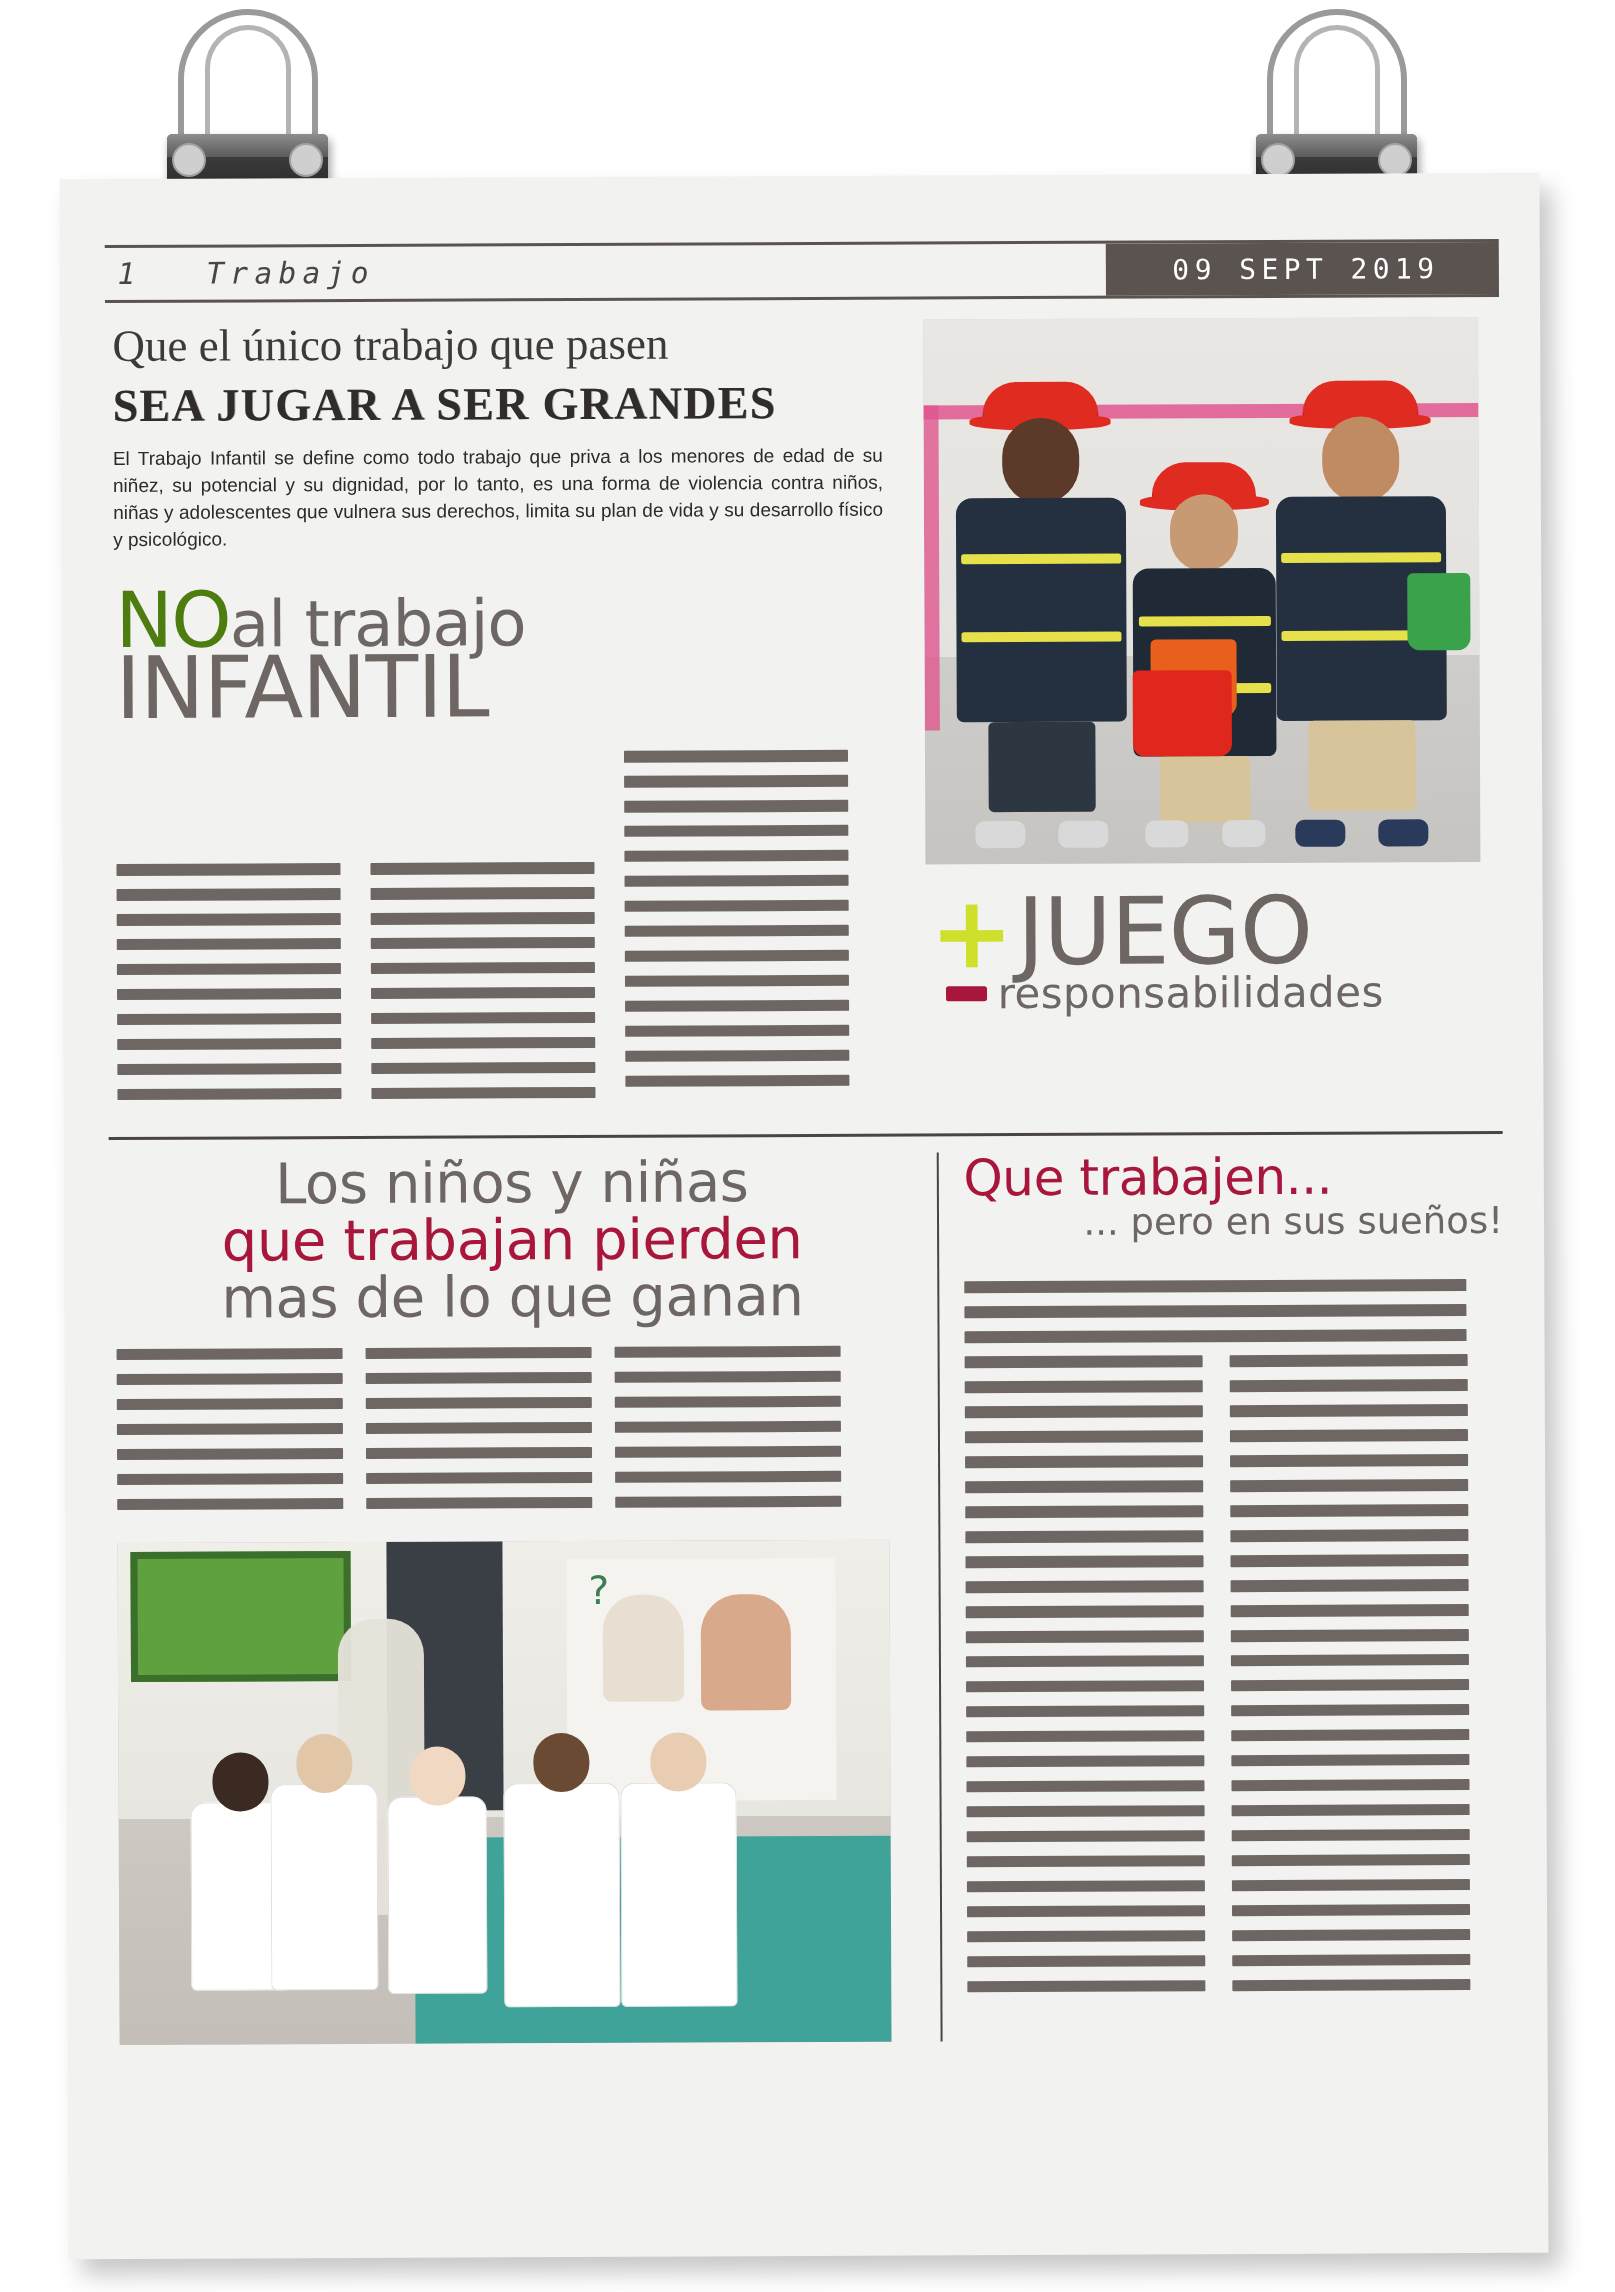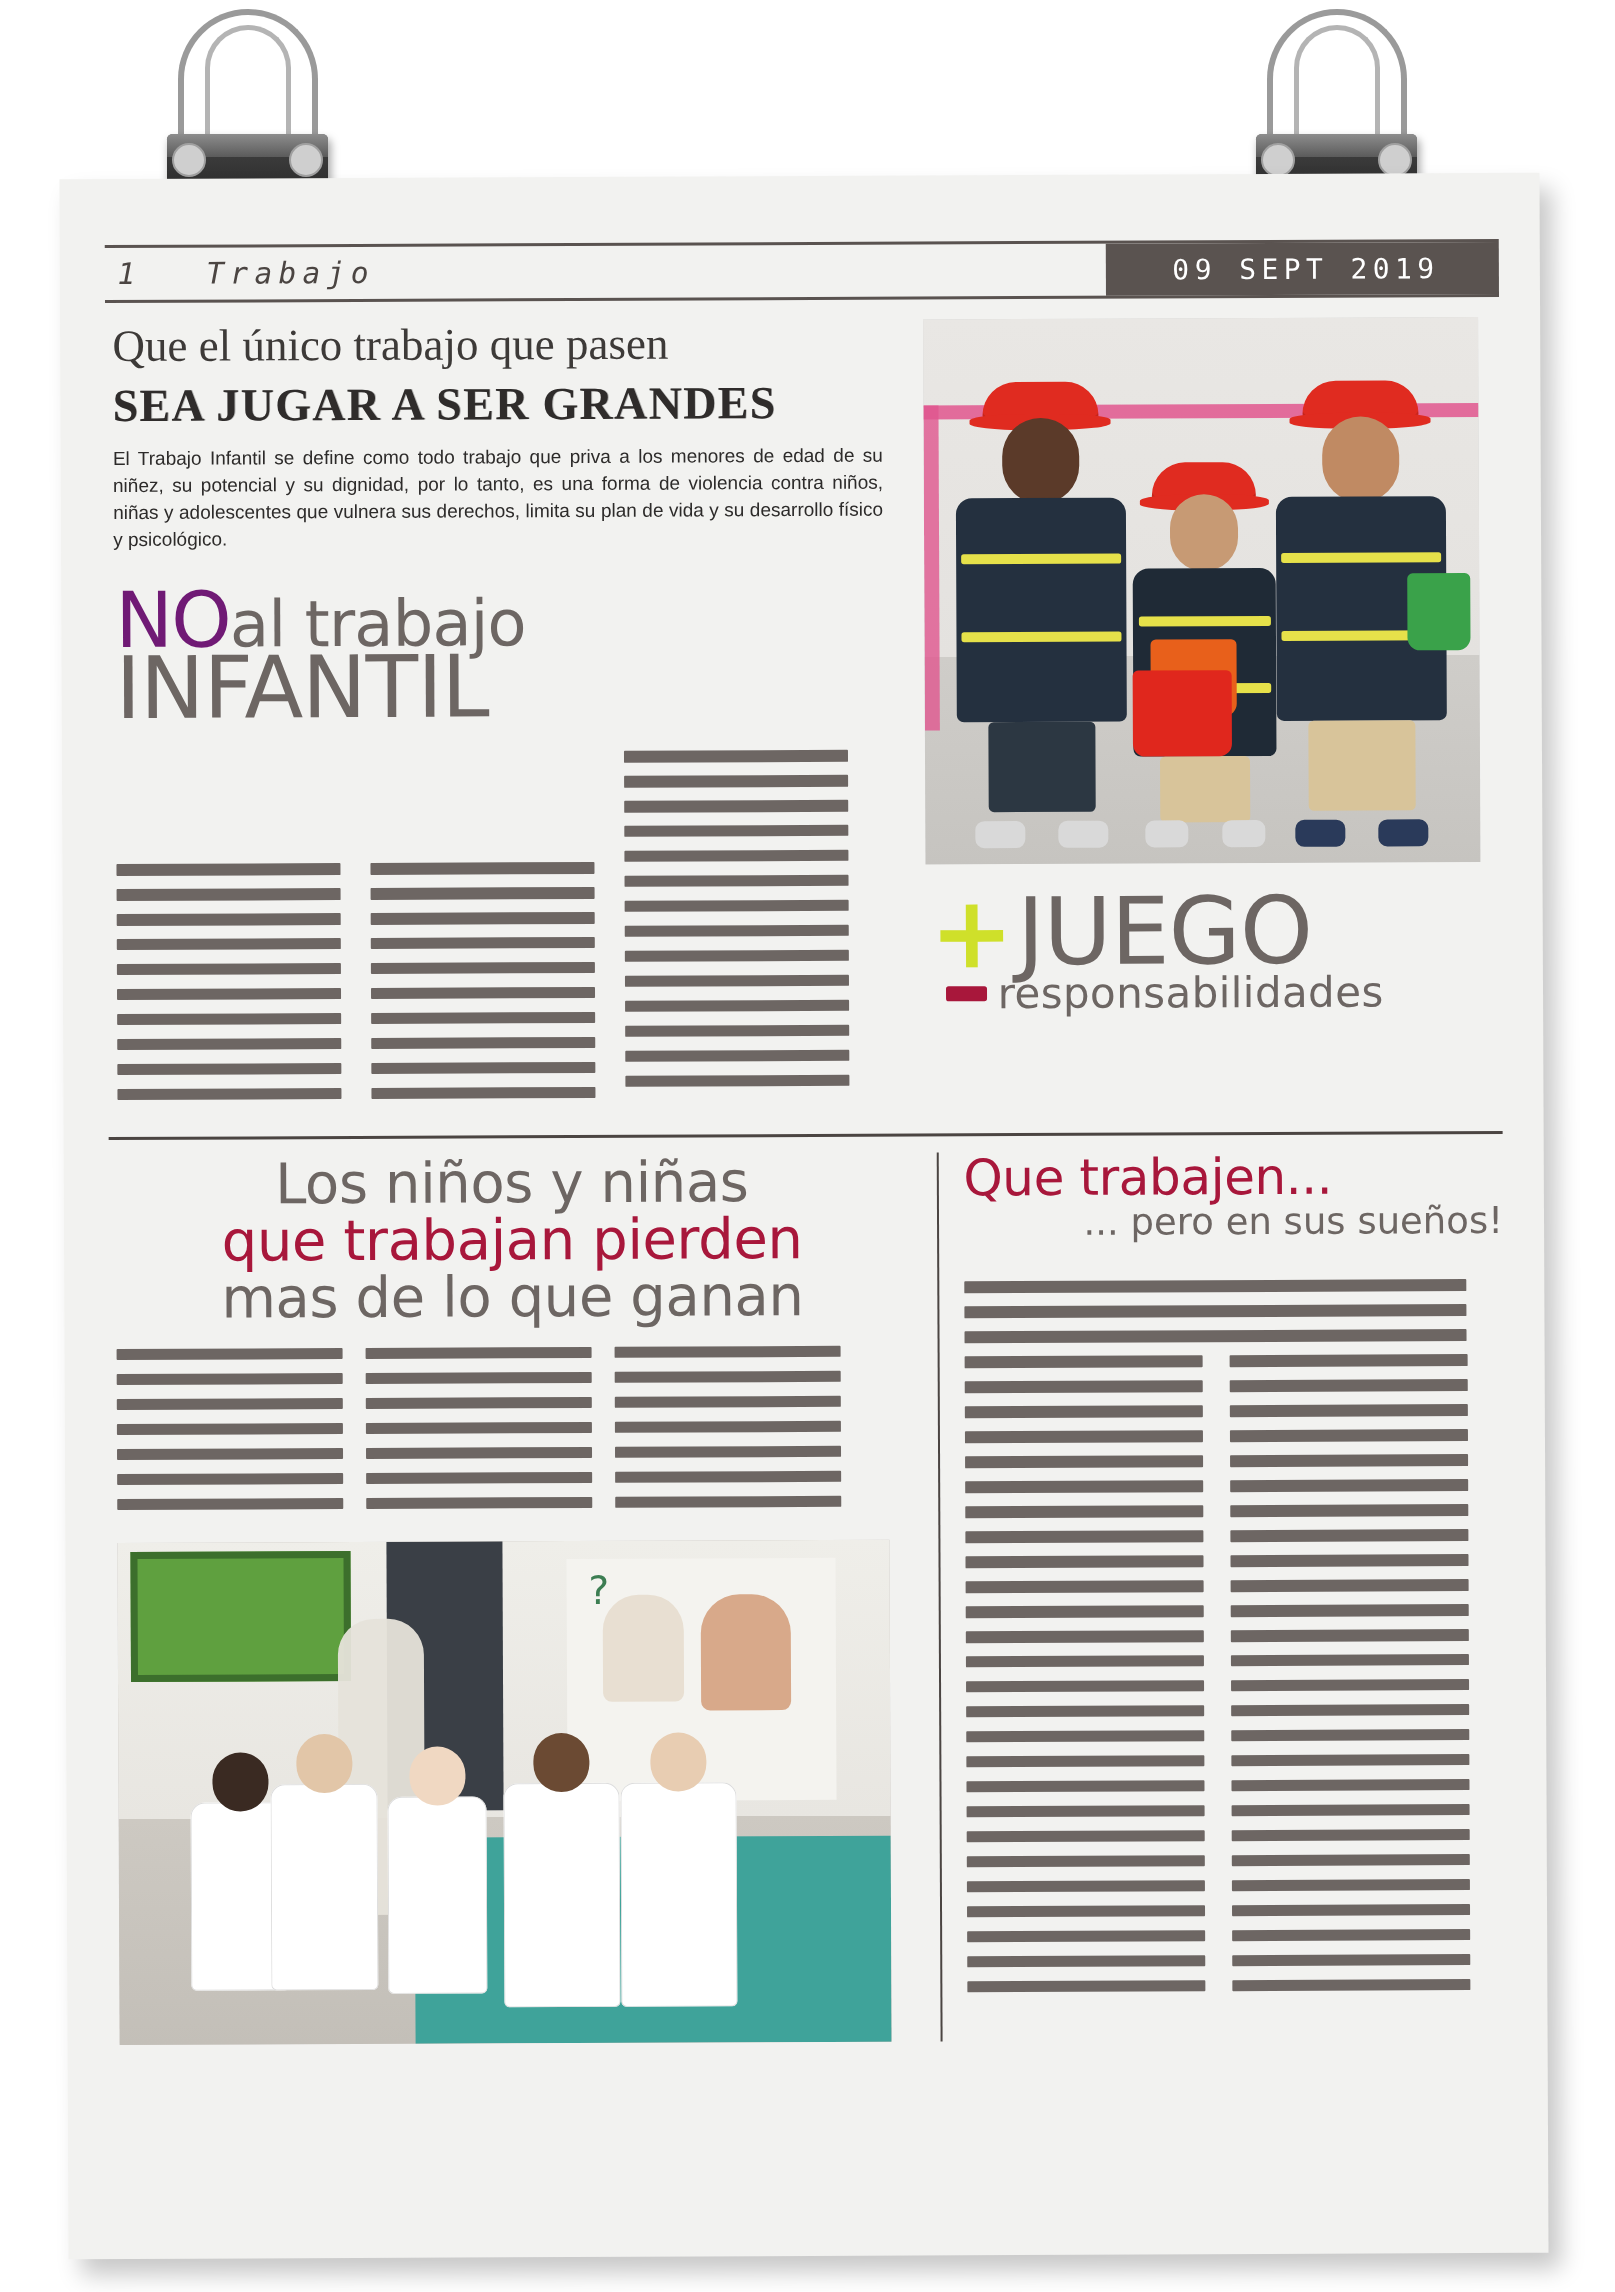--- a/index.html
+++ b/index.html
@@ -296,21 +296,21 @@
     color: #6d6663;
     font-family: "DejaVu Sans", sans-serif;
     letter-spacing: 0.4px;
   }
 
   
   .no-block { margin-top: 30px; padding-left: 9px; }
   .no-line1 { display: flex; align-items: baseline; }
   .no-red {
     font-size: 77px;
-    color: #701a75;
+    color: #4d7c0f;
     font-family: "DejaVu Sans", sans-serif;
     letter-spacing: -1.8px;
     line-height: .95;
   }
   .no-rest {
     font-size: 64px;
     color: #6d6663;
     font-family: "DejaVu Sans", sans-serif;
     letter-spacing: -0.9px;
     line-height: .95;

